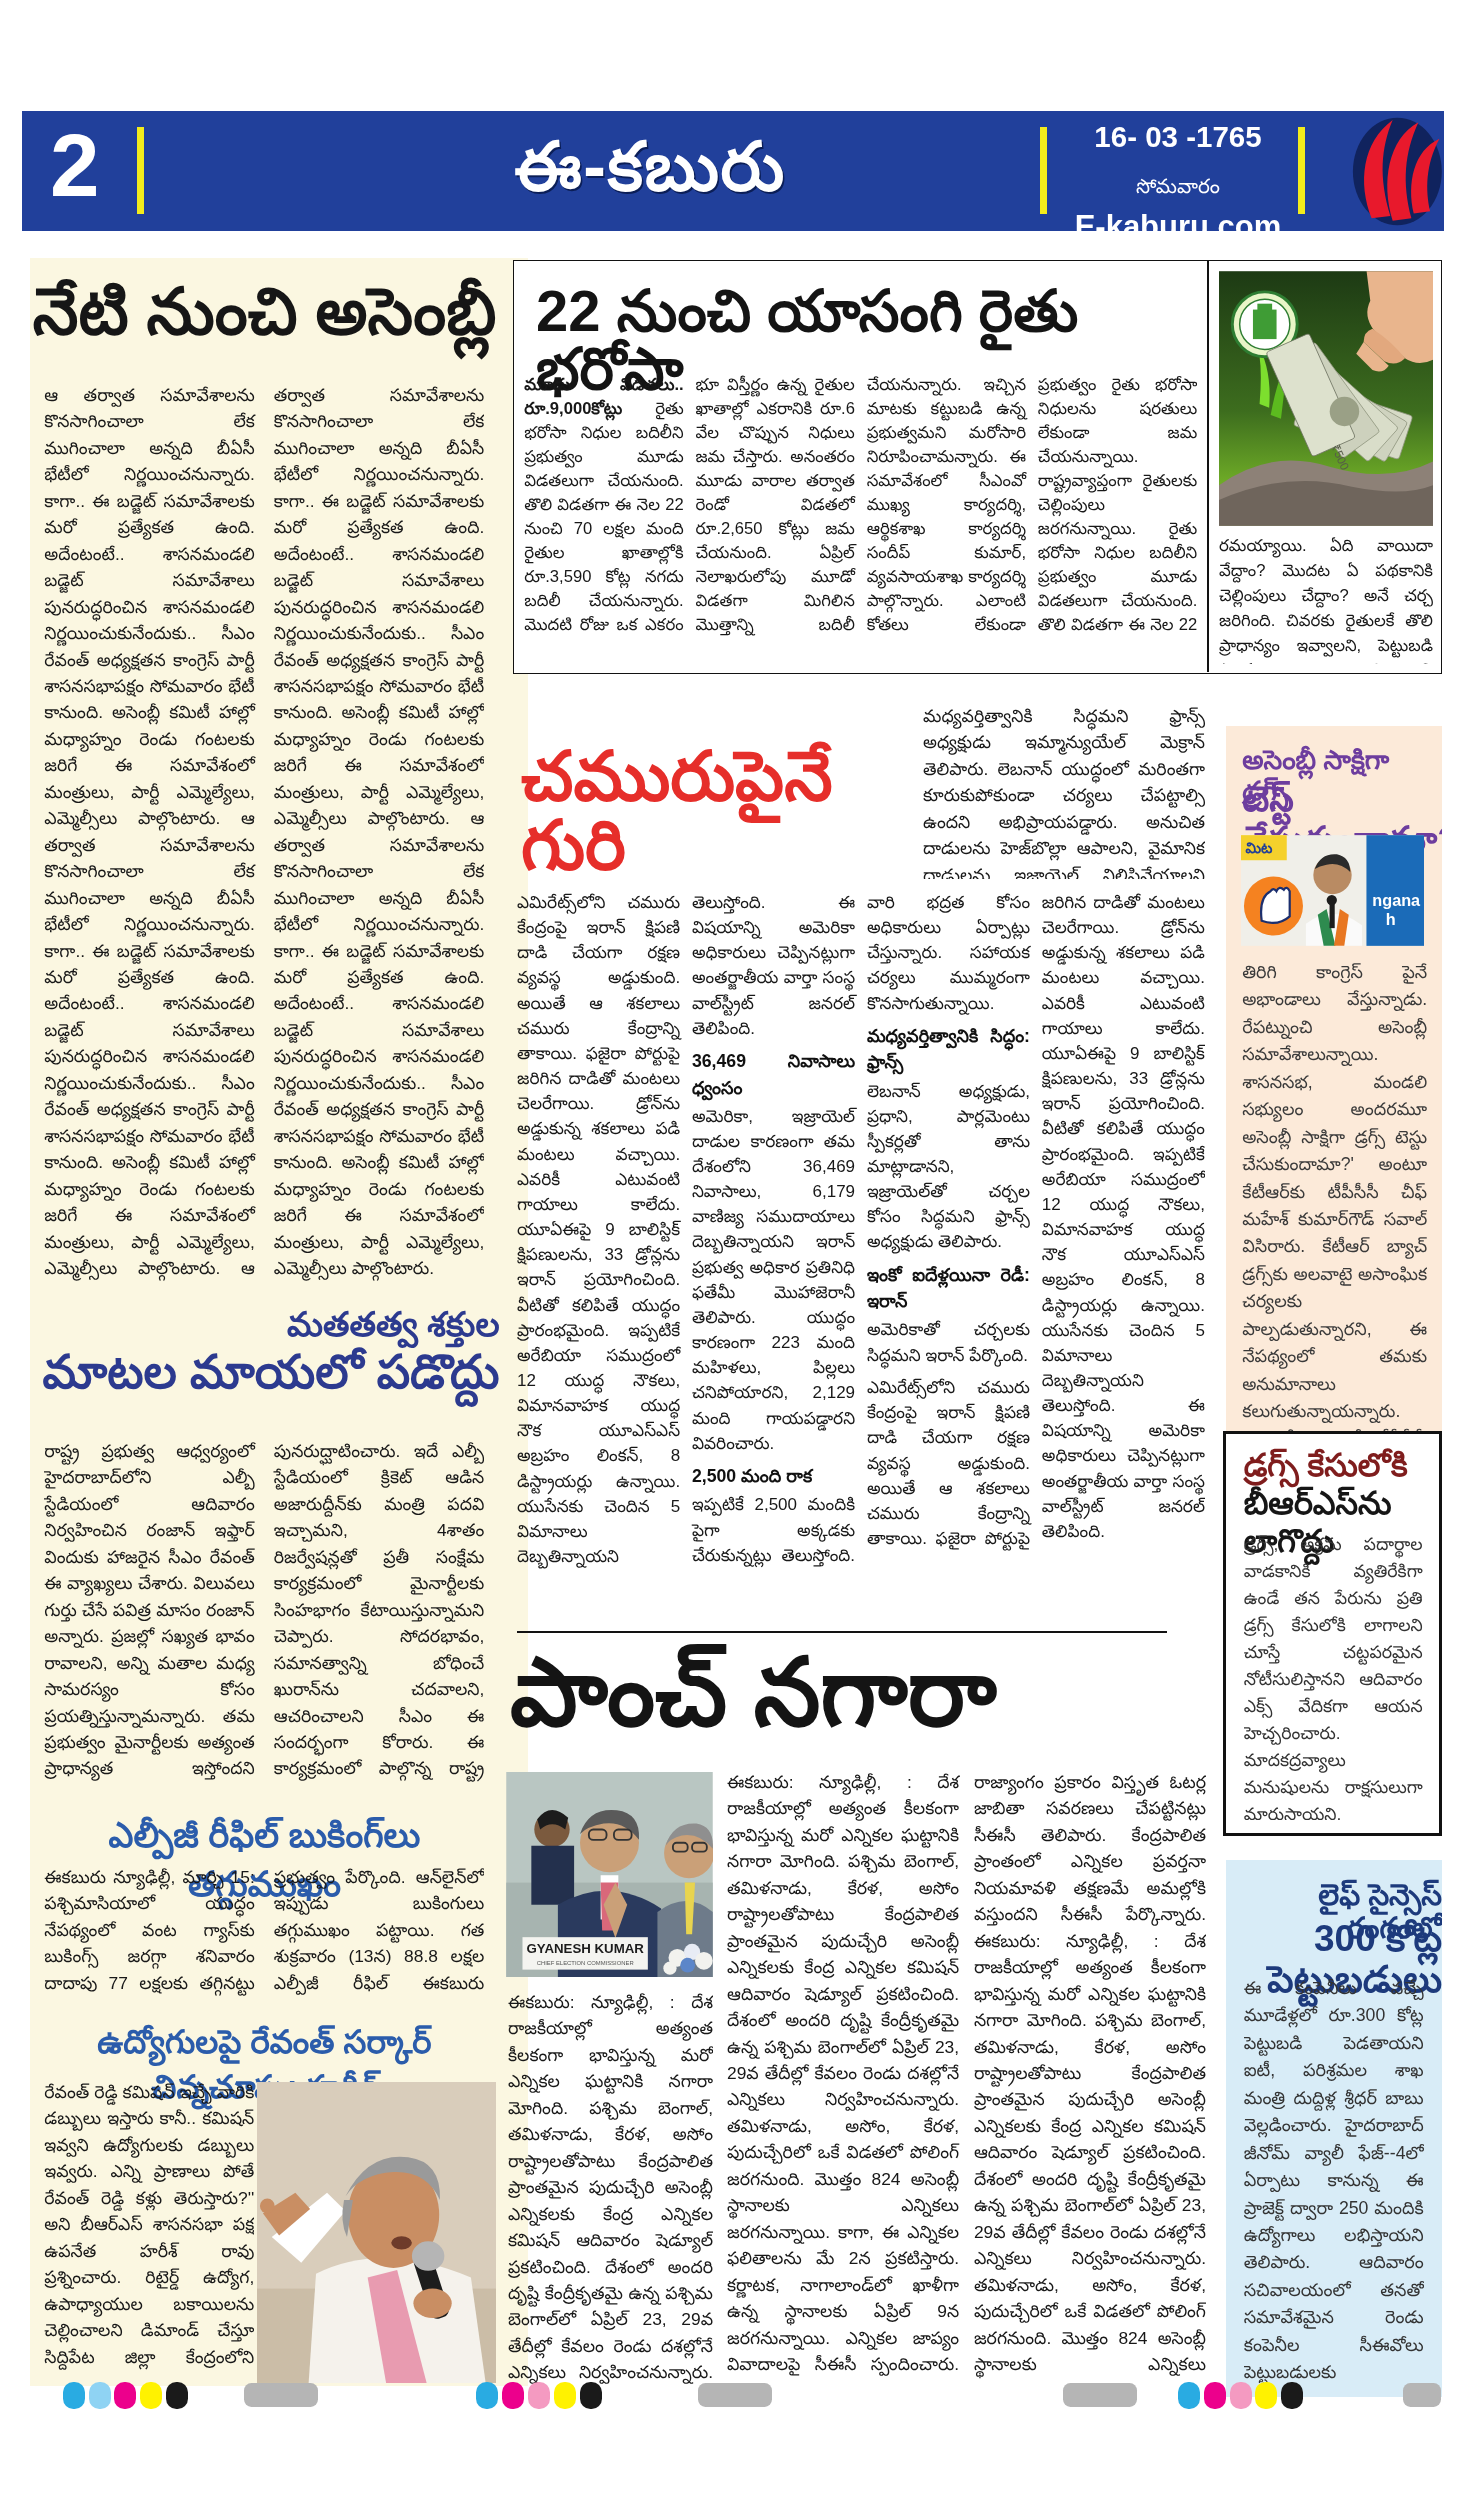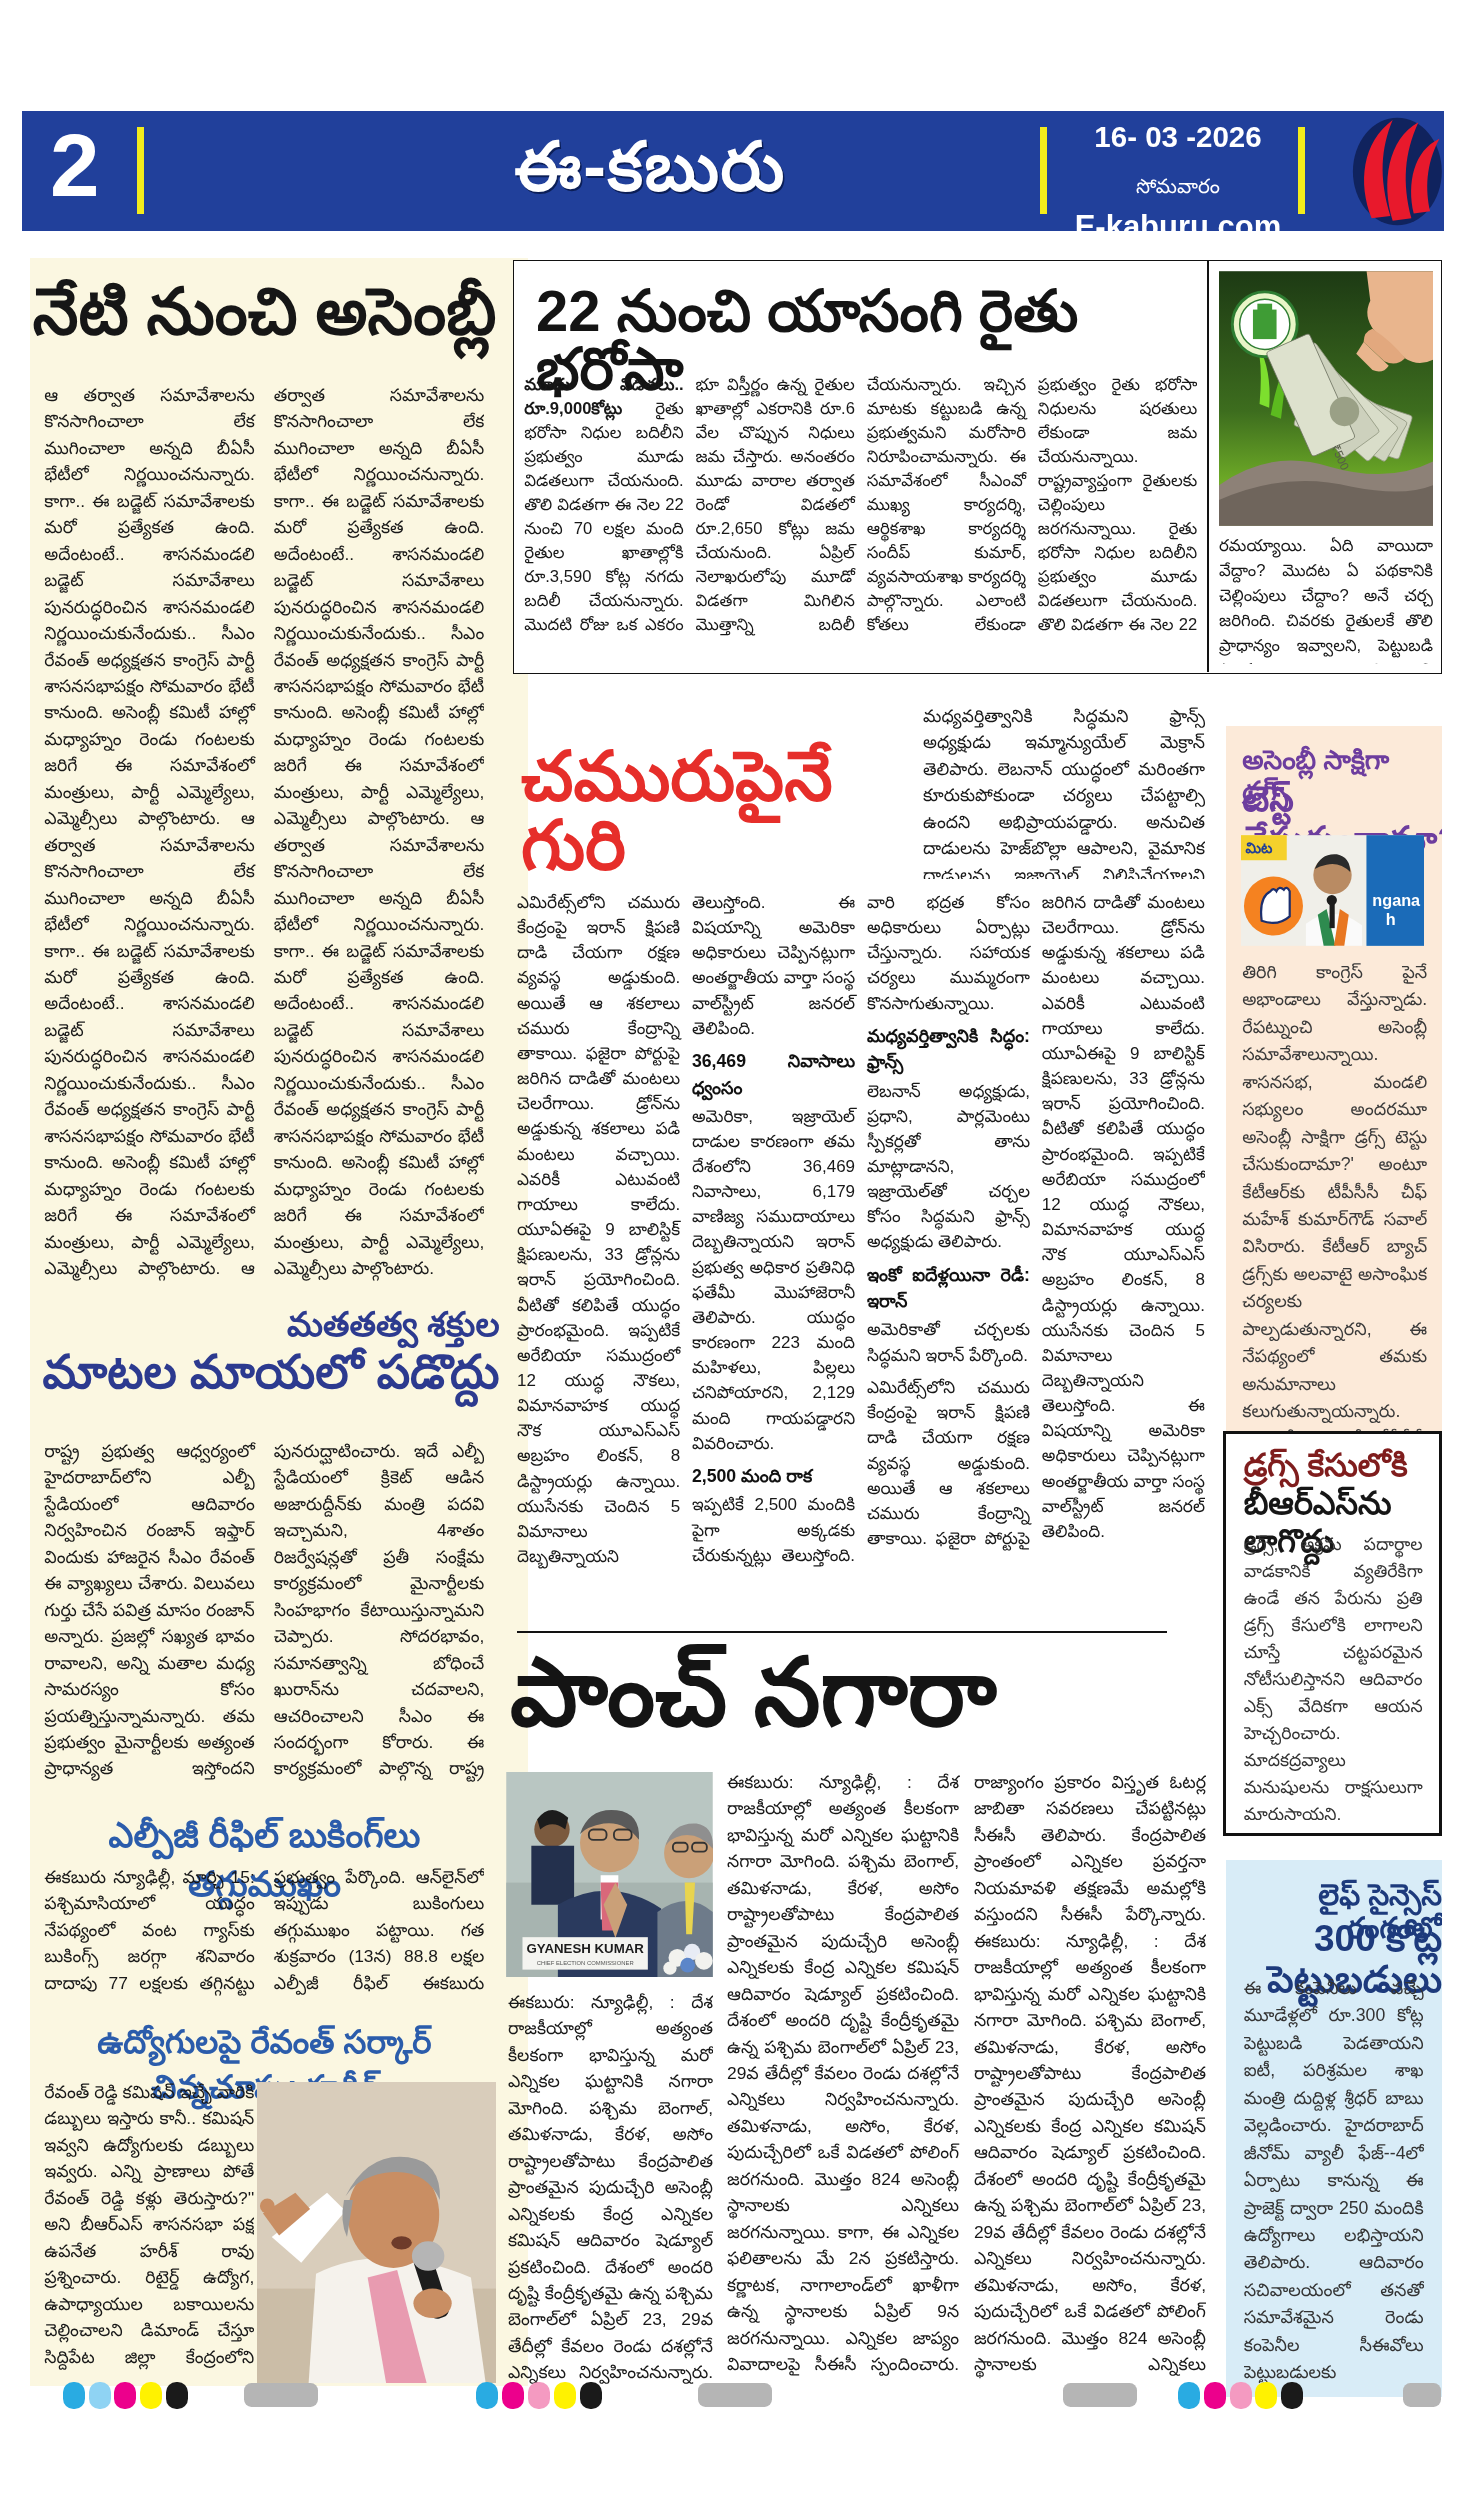--- a/index.html
+++ b/index.html
@@ -49,21 +49,21 @@
 <body>
 
 <div id="page">
 
   <div class="hdr">
     <div class="pagenum">2</div>
     <div class="ybar" style="left:115px"></div>
     <div class="mast">ఈ-కబురు</div>
     <div class="ybar" style="left:1018px"></div>
     <div class="dateblock">
-      <div class="d1">16- 03 -2026</div>
+      <div class="d1">16- 03 -1765</div>
       <div class="d2">సోమవారం</div>
       <div class="d3">E-kaburu.com</div>
     </div>
     <div class="ybar" style="left:1276px"></div>
     <svg class="abs" style="left:1314px;top:1.5px;width:118px;height:117px" viewBox="0 0 100 100">
       <ellipse cx="52" cy="50" rx="38" ry="46" fill="#10235e"></ellipse>
       <path d="M30 90 C18 60 22 25 48 6 C38 30 36 55 46 88 Z" fill="#e8192c"></path>
       <path d="M48 92 C38 60 44 22 70 8 C58 34 56 60 64 90 Z" fill="#e8192c"></path>
       <path d="M66 86 C60 60 66 32 88 22 C76 44 76 66 80 84 Z" fill="#e8192c"></path>
     </svg>

